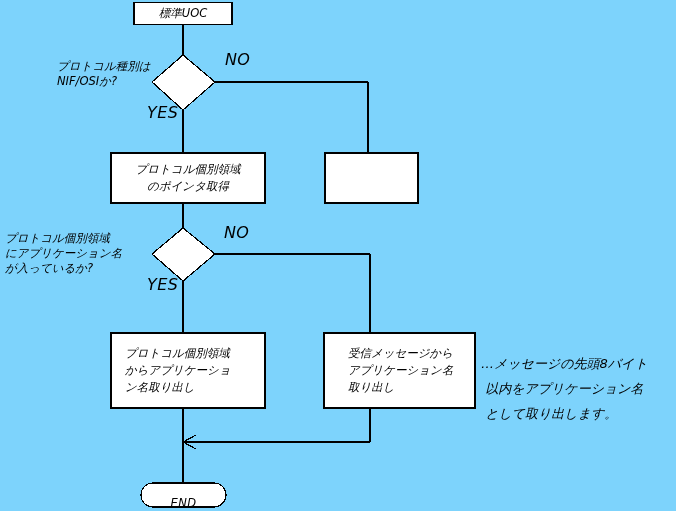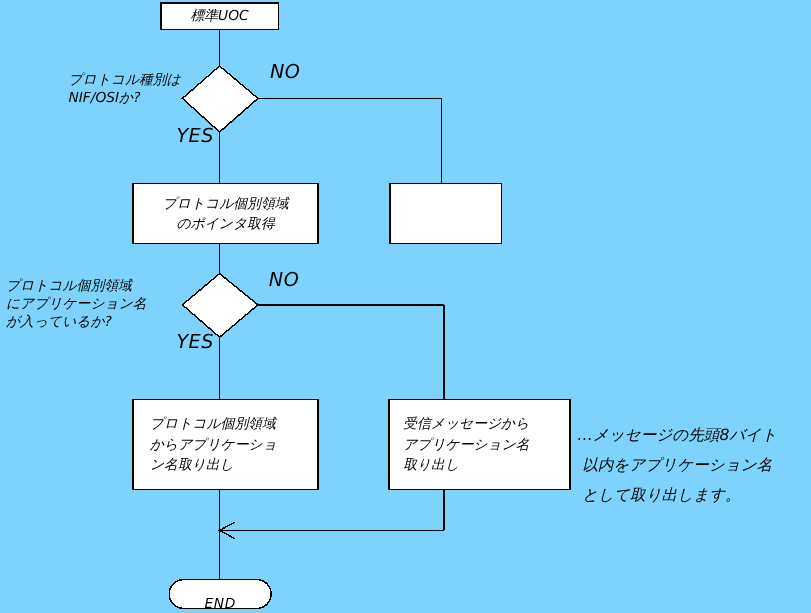--- a/index.html
+++ b/index.html
@@ -78,21 +78,21 @@
 にアプリケーション名
 が入っているか?</div>
 
   <div class="flag" style="left:224px;top:227px;">NO</div>
   <div class="flag" style="left:147px;top:279px;">YES</div>
 
   <div class="node-text" style="left:111px;top:333px;width:154px;height:75px;justify-content:flex-start;padding-left:14px;box-sizing:border-box;text-align:left;">プロトコル個別領域
 からアプリケーショ
 ン名取り出し</div>
 
-  <div class="node-text" style="left:324px;top:333px;width:151px;height:75px;justify-content:flex-start;padding-left:12px;box-sizing:border-box;text-align:left;">受信メッセージから
+  <div class="node-text" style="left:324px;top:333px;width:151px;height:75px;justify-content:flex-start;padding-left:24px;box-sizing:border-box;text-align:left;">受信メッセージから
 アプリケーション名
 取り出し</div>
 
   <div class="side-note" style="left:481px;top:351px;width:190px;">…メッセージの先頭8バイト
  以内をアプリケーション名
  として取り出します。</div>
 
   <div class="node-text" style="left:141px;top:483px;width:85px;height:40px;letter-spacing:0.5px;">END</div>
 
 </div>

